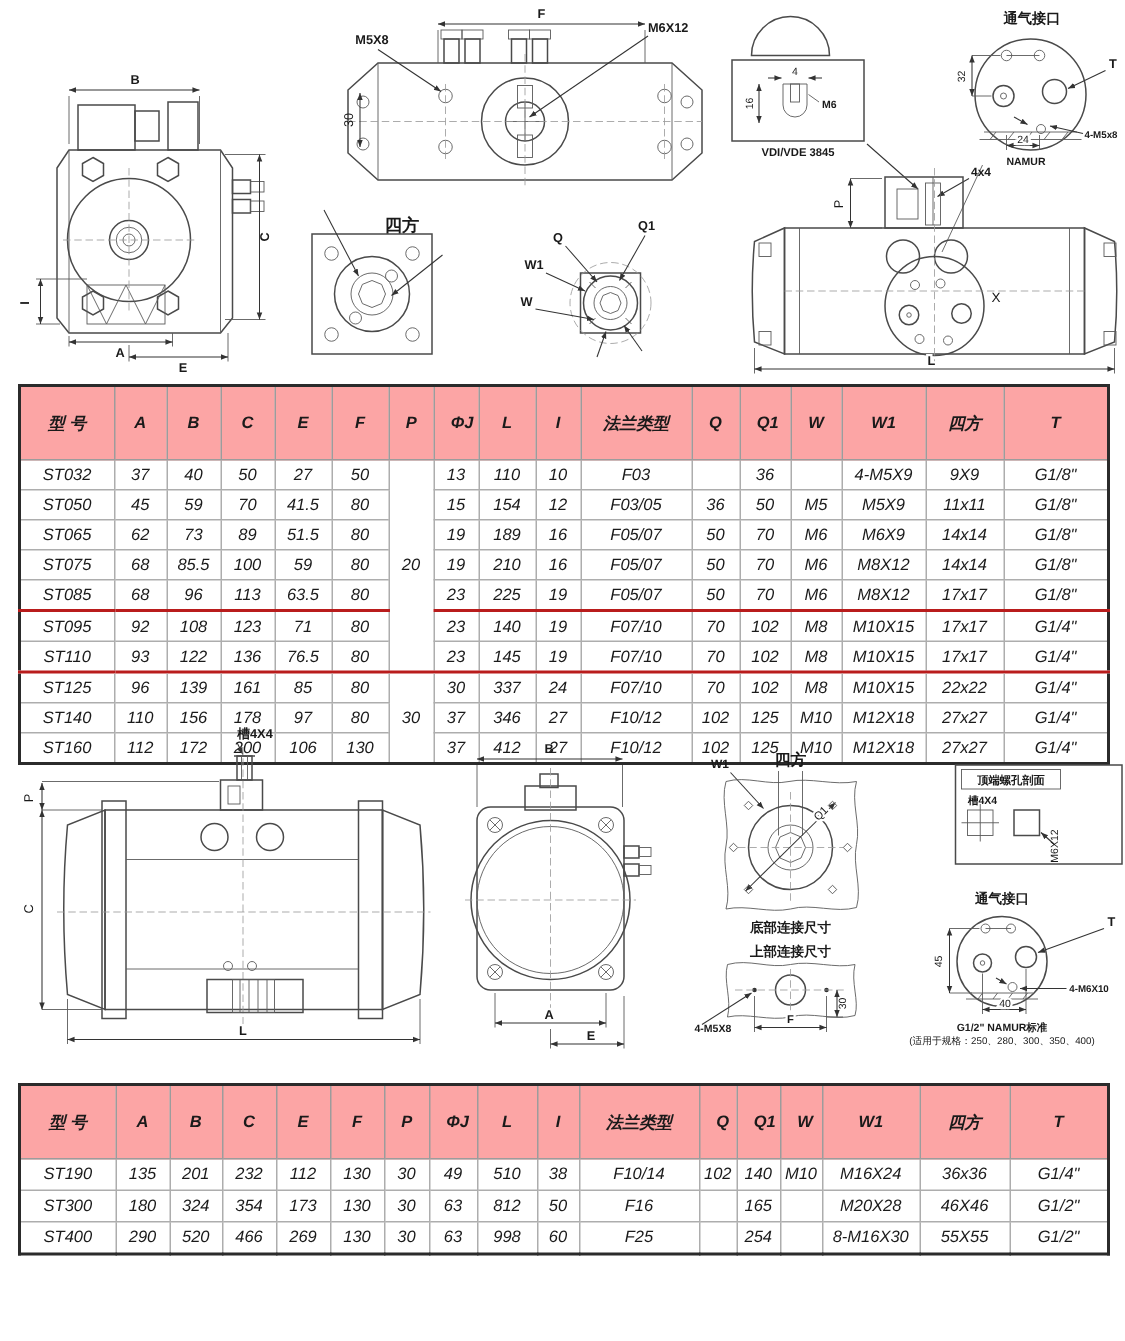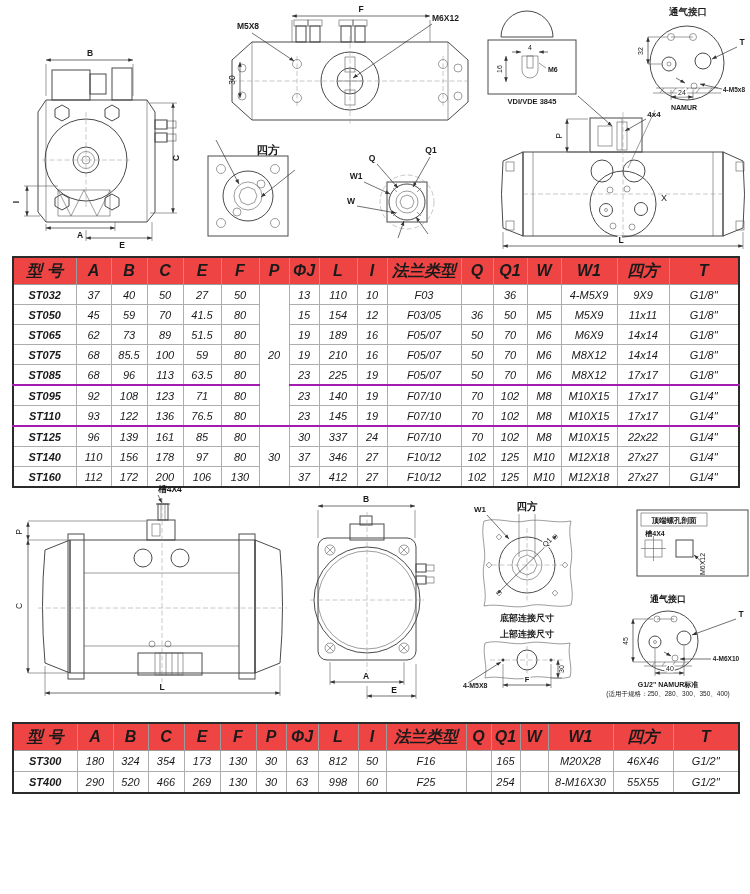--- a/index.html
+++ b/index.html
@@ -11,27 +11,27 @@
   .lt{fill:none;stroke:#5a5a5a;stroke-width:0.6;}
   .cl{fill:none;stroke:#9a9a9a;stroke-width:0.55;stroke-dasharray:5 2.5;}
   .dim{fill:none;stroke:#333;stroke-width:0.7;}
   .dt{font-size:8.5px;}
   .halo{paint-order:stroke;stroke:#fff;stroke-width:3px;}
   .cj{font-weight:bold;}
   
   table.spec{position:absolute;left:12px;width:726px;border-collapse:collapse;table-layout:fixed;
              border:2px solid #2b2b2b;background:#fff;}
   #table1{top:256px;} #table2{top:722px;}
-  table.spec th{background:#ef4444;font-weight:bold;font-style:italic;font-size:16px;
-                border:1px solid #9c9c9c;border-left:1px dotted #9c9c9c;height:26px;padding:0;text-align:center;}
+  table.spec th{background:#fca5a5;font-weight:bold;font-style:italic;font-size:11px;
+                border:1px solid #9c9c9c;border-left:1px dotted #9c9c9c;height:26px;padding:11px;text-align:center;}
   table.spec td{border:1px solid #adadad;font-size:11px;font-style:italic;text-align:center;
                 padding:0;height:19px;white-space:nowrap;overflow:hidden;}
   #table2 td{height:20px;}
-  table.spec td:first-child{font-weight:bold;}
-  table.spec tr.grp td{border-top:2px solid #a21caf;}
+  table.spec td:first-child{font-weight:normal;}
+  table.spec tr.grp td{border-top:2px solid #b91c1c;}
 </style>
 </head>
 <body>
 
 <div class="page">
 
 <svg id="top-svg" style="top:0" width="750" height="252" viewBox="0 0 750 252">
   <defs>
     <marker id="mA" viewBox="0 0 10 10" refX="9" refY="5" markerWidth="7.5" markerHeight="7.5" orient="auto-start-reverse">
       <path d="M0,1.5 L9,5 L0,8.5 z" fill="#333"></path>
@@ -696,20 +696,39 @@
           <th>Q</th>
           <th>Q1</th>
           <th>W</th>
           <th>W1</th>
           <th>四方</th>
           <th>T</th>
         </tr>
       </thead>
       <tbody>
         <tr>
+          <td>ST190</td>
+          <td>135</td>
+          <td>201</td>
+          <td>232</td>
+          <td>112</td>
+          <td>130</td>
+          <td>30</td>
+          <td>49</td>
+          <td>510</td>
+          <td>38</td>
+          <td>F10/14</td>
+          <td>102</td>
+          <td>140</td>
+          <td>M10</td>
+          <td>M16X24</td>
+          <td>36x36</td>
+          <td>G1/4"</td>
+        </tr>
+        <tr>
           <td>ST300</td>
           <td>180</td>
           <td>324</td>
           <td>354</td>
           <td>173</td>
           <td>130</td>
           <td>30</td>
           <td>63</td>
           <td>812</td>
           <td>50</td>

